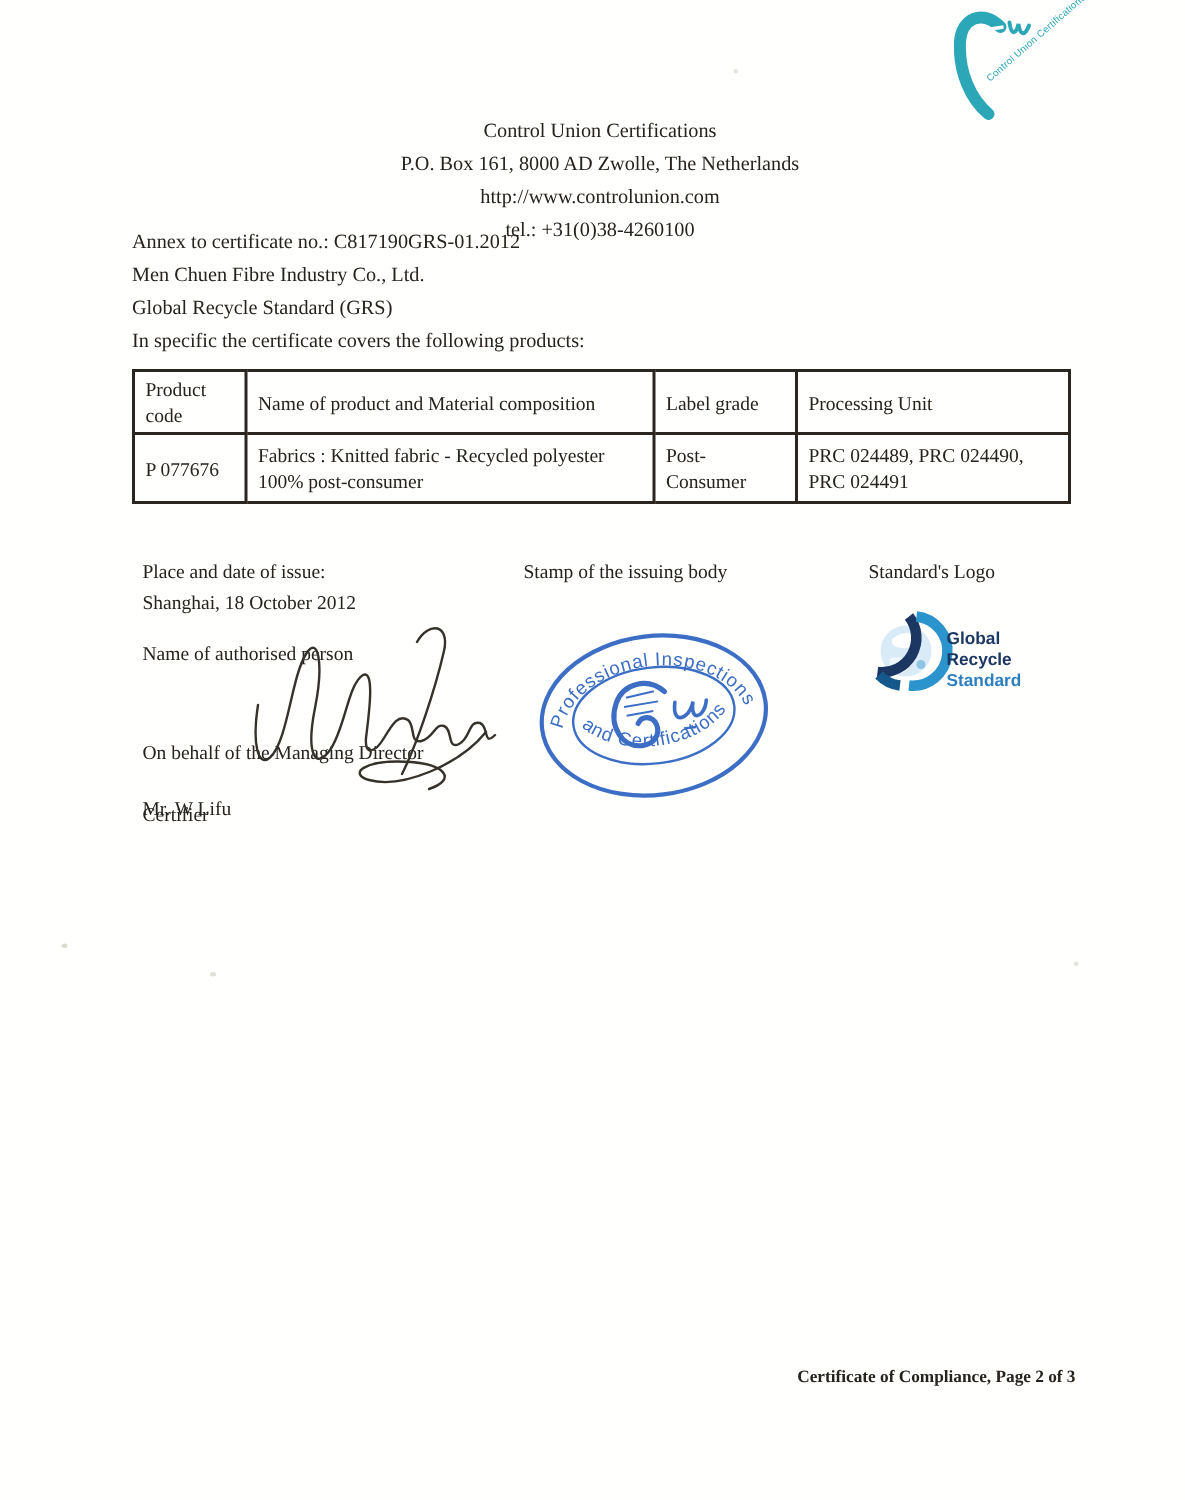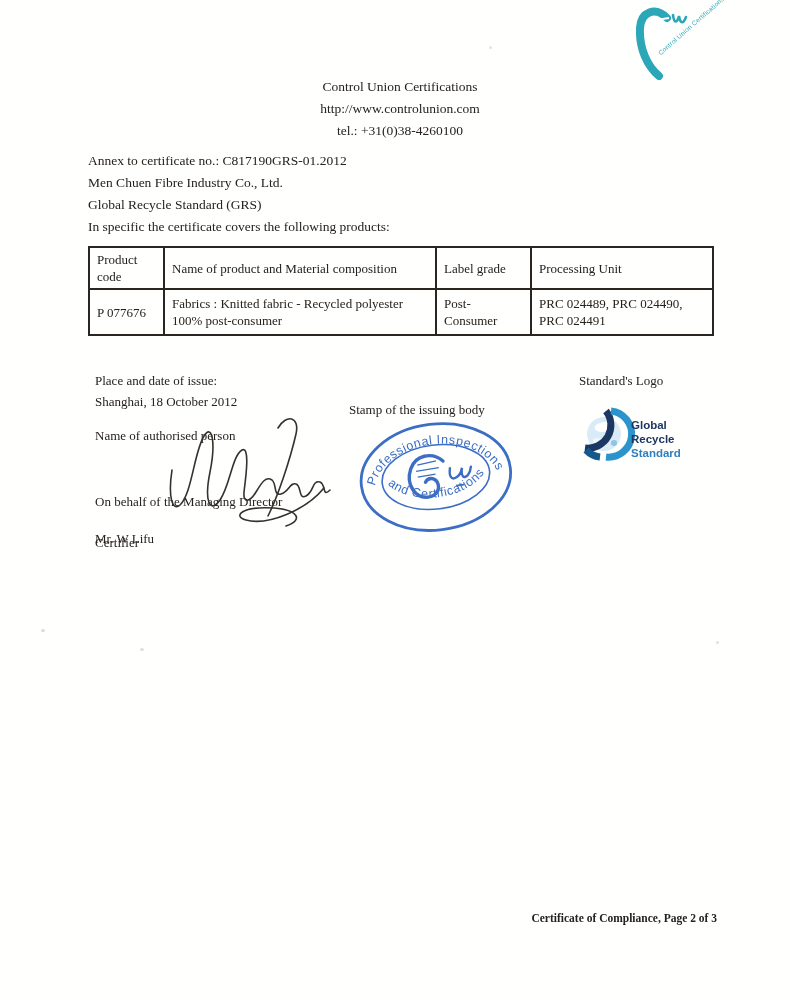--- a/index.html
+++ b/index.html
@@ -57,20 +57,21 @@
     <path d="M 31,14 C 19,2 5,8 4,24 C 3,44 11,62 23,72" fill="none" stroke="#2ba7b7" stroke-width="8" stroke-linecap="round"></path>
     <path d="M 14,17 L 33,14" stroke="#ffffff" stroke-width="2.2" fill="none"></path>
     <path d="M 11,24 L 36,22" stroke="#ffffff" stroke-width="2.2" fill="none"></path>
     <path d="M 12,31 L 34,30" stroke="#ffffff" stroke-width="2" fill="none"></path>
     <path d="M 37,11 C 38,19 41,20 43,12 C 44,19 47,21 50,13" fill="none" stroke="#2ba7b7" stroke-width="2.6" stroke-linecap="round"></path>
   </svg>
   <div class="abs corner-text">Control Union Certifications</div>
 
   <div class="abs letterhead">
     <div>Control Union Certifications</div>
+    <div>P.O. Box 161, 8000 AD Zwolle, The Netherlands</div>
     <div>http://www.controlunion.com</div>
     <div>tel.: +31(0)38-4260100</div>
   </div>
 
   <div class="abs annex">
     <div>Annex to certificate no.: C817190GRS-01.2012</div>
     <div class="bold">Men Chuen Fibre Industry Co., Ltd.</div>
     <div class="bold">Global Recycle Standard (GRS)</div>
     <div>In specific the certificate covers the following products:</div>
   </div>
@@ -95,21 +96,21 @@
         <td>P 077676</td>
         <td>Fabrics : Knitted fabric - Recycled polyester 100% post-consumer</td>
         <td>Post-Consumer</td>
         <td>PRC 024489, PRC 024490, PRC 024491</td>
       </tr>
     </tbody>
   </table>
 
   <div class="abs lbl" style="left:95px; top:371px;">Place and date of issue:</div>
   <div class="abs lbl" style="left:95px; top:392px;">Shanghai, 18 October 2012</div>
-  <div class="abs lbl" style="left:349px; top:371px;margin-top:29px;">Stamp of the issuing body</div>
+  <div class="abs lbl" style="left:349px; top:371px;">Stamp of the issuing body</div>
   <div class="abs lbl" style="left:579px; top:371px;">Standard's Logo</div>
   <div class="abs lbl" style="left:95px; top:426px;">Name of authorised person</div>
   <div class="abs lbl" style="left:95px; top:492px;">On behalf of the Managing Director</div>
   <div class="abs lbl" style="left:95px; top:513px;margin-top:16px;">Mr. W Lifu</div>
   <div class="abs lbl" style="left:95px; top:533px;">Certifier</div>
 
   <svg class="abs" style="left:158px; top:408px;" width="190" height="128" viewBox="0 0 190 128">
     <g fill="none" stroke="#35322c" stroke-width="1.6" stroke-linecap="round" stroke-linejoin="round">
       <path d="M 14,62 C 10,88 14,104 22,97 C 34,86 36,44 46,28 C 54,15 58,34 52,64
                C 46,94 52,106 62,92 C 72,78 74,48 84,42 C 92,38 88,68 86,84

